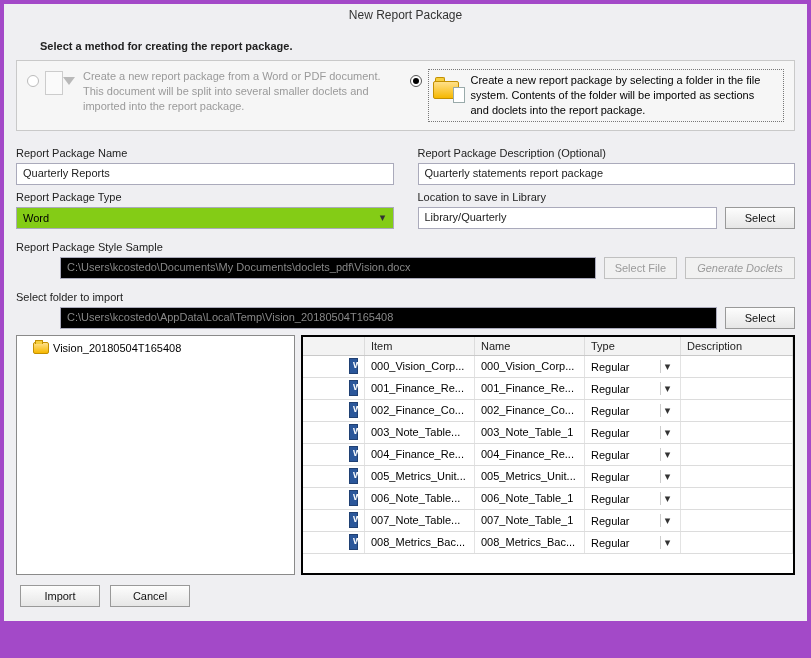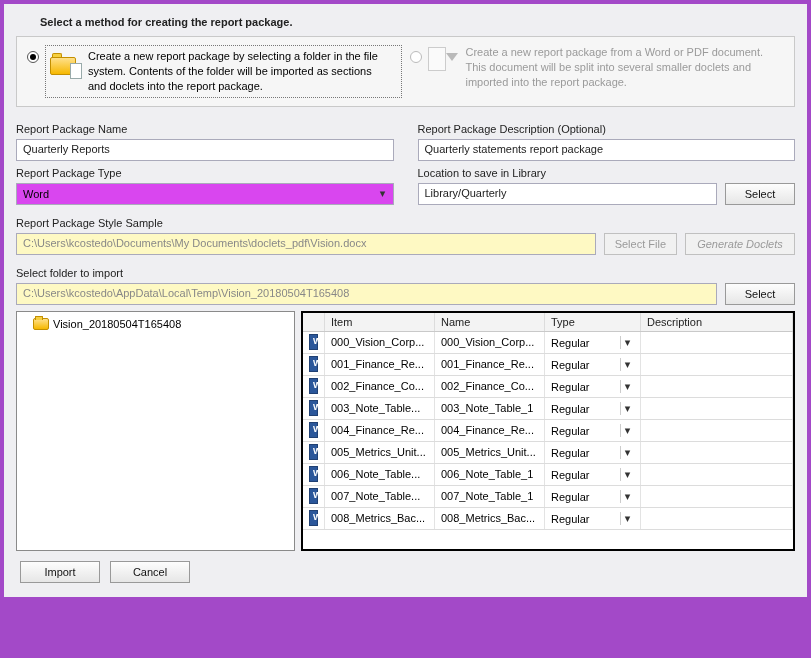--- a/index.html
+++ b/index.html
@@ -20,37 +20,37 @@
   .method-text { line-height: 1.35; padding-right: 8px; }
   .method-text.disabled { color: #9a9a9a; }
   .dotted { border: 1px dotted #777; padding: 3px 4px; display: flex; gap: 6px; align-items: flex-start; }
   .doc-glyph { width: 32px; height: 28px; flex-shrink: 0; position: relative; margin-top: 2px; opacity: .55; }
   .doc-glyph .page { width: 18px; height: 24px; background: #fff; border: 1px solid #aaa; position: absolute; left: 0; top: 0; }
   .doc-glyph .arrow { position: absolute; right: 2px; top: 6px; width: 0; height: 0; border-left: 6px solid transparent; border-right: 6px solid transparent; border-top: 8px solid #888; }
   .row2 { display: flex; gap: 24px; margin-top: 14px; }
   .col { flex: 1; display: flex; flex-direction: column; gap: 4px; }
   .lbl { color: #222; margin-top: 2px; }
   .textinput { border: 1px solid #aab; background: #fff; padding: 3px 6px; height: 22px; color: #222; }
-  .textinput.disabled { background: #fef9c3; color: #888; }
+  .textinput.disabled { background: #000000; color: #888; margin-left: 44px; }
   .select-row { display: flex; gap: 8px; align-items: stretch; }
-  .selectbox { flex: 1; display: flex; align-items: center; justify-content: space-between; border: 1px solid #aab; background: #d946ef; height: 22px; padding: 0 4px 0 6px; }
+  .selectbox { flex: 1; display: flex; align-items: center; justify-content: space-between; border: 1px solid #aab; background: #84cc16; height: 22px; padding: 0 4px 0 6px; }
   .chev { width: 12px; text-align: center; color: #333; }
   .btn { background: linear-gradient(#fdfdfd,#e6e6e6); border: 1px solid #999; height: 22px; min-width: 70px; padding: 0 10px; display: inline-flex; align-items: center; justify-content: center; color: #111; }
   .btn.disabled { color: #9a9a9a; border-color: #c0c0c0; background: #f1f1f1; }
   .btn.wide { min-width: 110px; font-style: italic; }
   .section-sep { height: 10px; }
   .flex-between { display: flex; gap: 8px; align-items: center; }
   .flex-between .textinput { flex: 1; }
   .file-area { display: flex; gap: 6px; margin-top: 6px; }
   .tree { width: 279px; height: 240px; background: #fff; border: 1px solid #8a8a8a; padding: 4px 6px; }
   .tree-row { display: flex; align-items: center; gap: 4px; padding: 2px 0 2px 10px; }
   .mini-folder { width: 16px; height: 12px; background: linear-gradient(#ffe08a,#f6b800); border: 1px solid #c38f00; border-radius: 2px; position: relative; }
   .mini-folder::before { content: ""; position: absolute; top: -3px; left: 1px; width: 6px; height: 3px; background: #f6cf3f; border: 1px solid #c38f00; border-bottom: none; border-radius: 1px 1px 0 0; }
   .grid { flex: 1; height: 240px; border: 2px solid #000; background: #fff; display: flex; flex-direction: column; }
-  .grid-head, .grid-row { display: flex; align-items: stretch; }
+  .grid-head, .grid-row { display: flex; align-items: stretch; padding-left: 40px; }
   .grid-head { background: #f3f3f3; border-bottom: 1px solid #c9c9c9; }
   .gh { padding: 3px 6px; border-right: 1px solid #dcdcdc; color: #222; }
   .c-icon { width: 22px; }
   .c-item { width: 110px; }
   .c-name { width: 110px; }
   .c-type { width: 96px; }
   .c-desc { flex: 1; }
   .grid-body { overflow: hidden; }
   .grid-row { border-bottom: 1px solid #dcdcdc; height: 22px; }
   .gc { padding: 2px 6px; border-right: 1px solid #e3e3e3; white-space: nowrap; overflow: hidden; text-overflow: ellipsis; display: flex; align-items: center; }
@@ -59,43 +59,44 @@
   .type-cell { display: flex; align-items: flex-end; justify-content: space-between; width: 100%; }
   .type-chev { width: 14px; border-left: 1px solid #ccc; text-align: center; color: #333; height: 100%; display: flex; align-items: center; justify-content: center; }
   .grid-blank { flex:1; }
   .footer { display: flex; justify-content: flex-start; gap: 10px; padding: 10px 4px 4px; }
   .underline-s::first-letter { text-decoration: underline; }
 </style>
 </head>
 <body>
 
 <div class="window">
+  <div class="titlebar">New Report Package</div>
   <div class="content">
     <div class="intro">Select a method for creating the report package.</div>
 
     <div class="method-box">
+      <div class="method">
+        <div class="radio disabled"></div>
+        <div class="doc-glyph">
+          <div class="page"></div>
+            <div class="arrow"></div>
+        </div>
+        <div class="method-text disabled">Create a new report package from a Word or PDF document. This document will be split into several smaller doclets and imported into the report package.</div>
+      </div>
       <div class="method">
         <div class="radio selected"></div>
         <div class="dotted">
           <div class="folder-glyph">
             <div class="tab"></div>
               <div class="folder"></div>
               <div class="page"></div>
           </div>
           <div class="method-text">Create a new report package by selecting a folder in the file system. Contents of the folder will be imported as sections and doclets into the report package.</div>
         </div>
       </div>
-      <div class="method">
-        <div class="radio disabled"></div>
-        <div class="doc-glyph">
-          <div class="page"></div>
-            <div class="arrow"></div>
-        </div>
-        <div class="method-text disabled">Create a new report package from a Word or PDF document. This document will be split into several smaller doclets and imported into the report package.</div>
-      </div>
     </div>
 
     <div class="row2">
       <div class="col">
         <div class="lbl">Report Package Name</div>
         <div class="textinput">Quarterly Reports</div>
         <div class="lbl">Report Package Type</div>
         <div class="selectbox">
           <span>Word</span>
           <span class="chev">▾</span>

